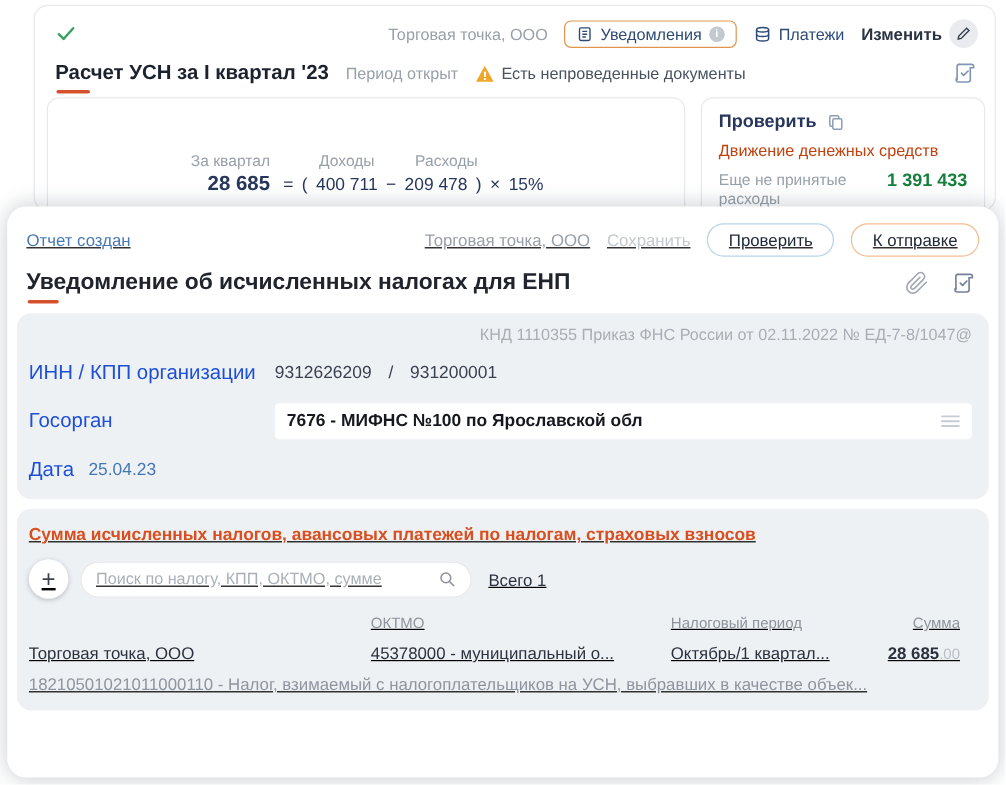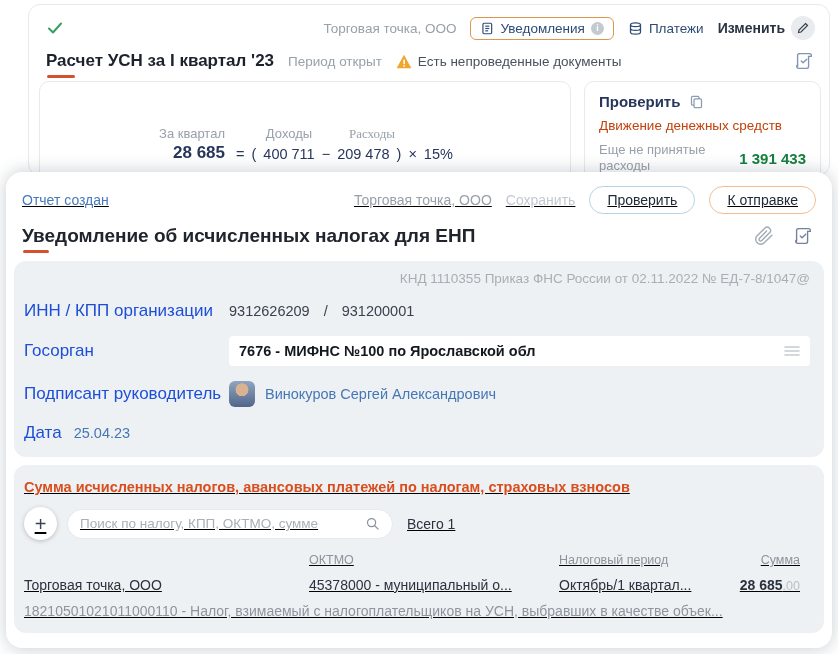--- a/index.html
+++ b/index.html
@@ -26,29 +26,29 @@
   .ct-title { font-size:17px; font-weight:700; color:#1b222e; position:relative; white-space:nowrap; }
   .u-line { position:absolute; left:1px; bottom:-7px; width:28px; height:3px; background:#d4512b; border-radius:2px; }
   .warn { display:flex; align-items:center; gap:6px; color:#49525f; font-size:13.5px; }
   .ct-scroll { margin-left:auto; }
 
   .subcard { position:absolute; background:#fff; border:1px solid #e7e9ed; border-radius:10px; }
   .sc-left { left:10px; top:76px; width:532px; height:108px; }
   .f-label { position:absolute; color:#98a0a9; font-size:13px; top:44px; }
   .fl-q { left:85px; width:100px; text-align:right; }
   .fl-i { left:218px; width:62px; text-align:center; }
-  .fl-e { left:298px; width:68px; text-align:center;font-family:Liberation Serif, serif; }
+  .fl-e { left:298px; width:68px; text-align:center; }
   .f-total { position:absolute; top:61px; left:85px; width:100px; text-align:right;
              font-weight:700; font-size:17px; color:#27375c; }
   .f-rest { position:absolute; top:64px; left:196px; display:flex; gap:7px; align-items:baseline;
             font-size:14.5px; color:#27375c; }
   .sc-right { left:555px; top:76px; width:237px; height:108px; padding:11px 14px; }
   .cr-title { display:flex; align-items:center; gap:9px; font-weight:700; font-size:15px; color:#27375c; }
   .cr-link { margin-top:8px; font-size:13.5px; color:#c2410c; cursor:pointer; }
-  .cr-bottom { margin-top:9px; display:flex; align-items:center; }
+  .cr-bottom { margin-top:9px; display:flex; align-items:flex-start; }
   .cr-pending { width:122px; color:#98a0a9; font-size:13px; line-height:1.25; }
   .cr-value { margin-left:auto; font-weight:700; font-size:15px; color:#15803d; }
 
   
   .card-main { position:absolute; left:6px; top:172px; width:826px; height:476px; background:#fff;
                border-radius:16px;
                box-shadow:0 -4px 16px rgba(45,55,75,.14), 0 6px 18px rgba(45,55,75,.12); }
   .cm-header { display:flex; align-items:center; padding:14px 16px 0 16px;text-decoration:underline; }
   .status { color:#4779b7; font-size:14px; }
   .cm-right { margin-left:auto; display:flex; align-items:center; gap:14px; }
@@ -259,25 +259,20 @@
           <span class="gov-burger">
             <svg width="16" height="14" viewBox="0 0 16 14" stroke="#c6ccd3" stroke-width="1.6" stroke-linecap="round">
                 <line x1="1" y1="3" x2="15" y2="3"></line>
                 <line x1="1" y1="7" x2="15" y2="7"></line>
                 <line x1="1" y1="11" x2="15" y2="11"></line>
               </svg>
           </span>
         </div>
       </div>
 
-      <div class="frow">
-        <span class="flabel">Подписант руководитель</span>
-        <span class="avatar"></span>
-        <span class="signer-name">Винокуров Сергей Александрович</span>
-      </div>
 
       <div class="date-row">
         <span class="flabel" style="width:auto">Дата</span>
         <span class="link-blue">25.04.23</span>
       </div>
     </div>
 
     <div class="band band2">
       <div class="sec-title">Сумма исчисленных налогов, авансовых платежей по налогам, страховых взносов</div>
 

